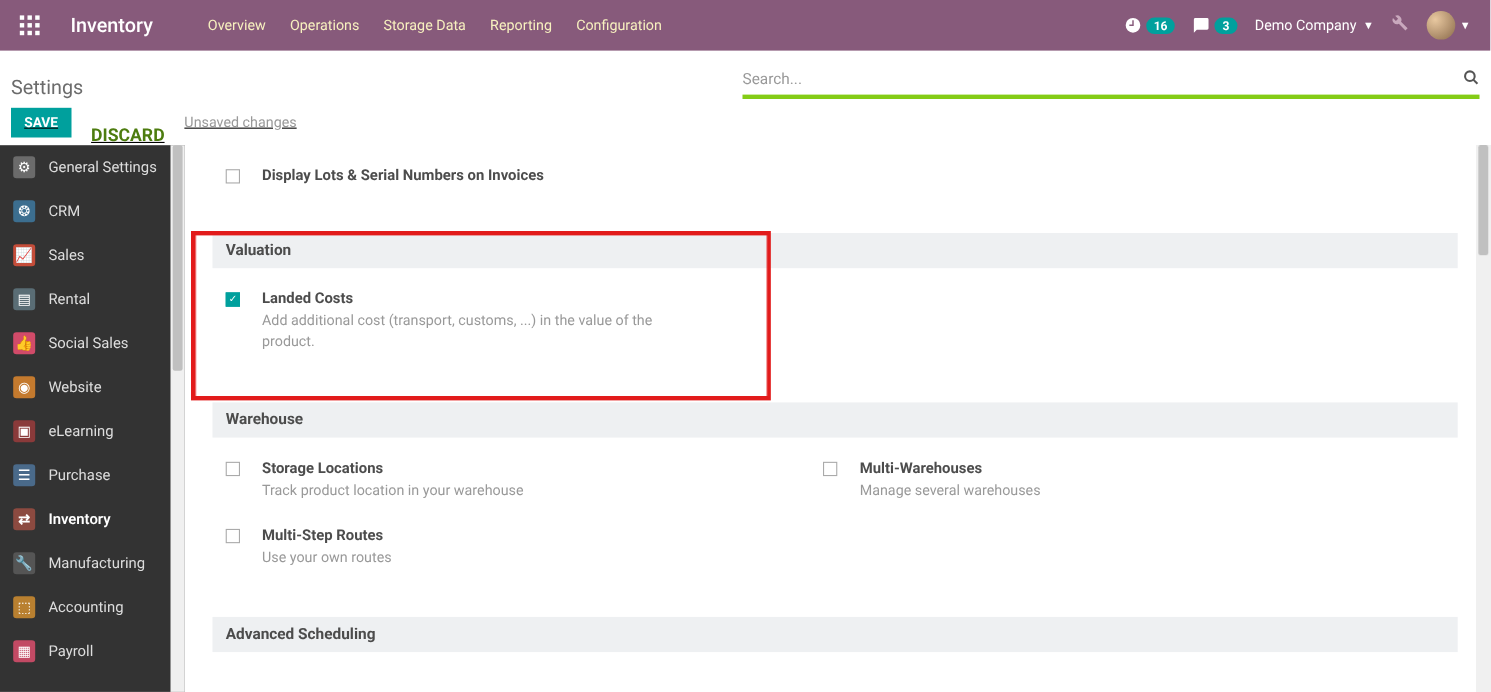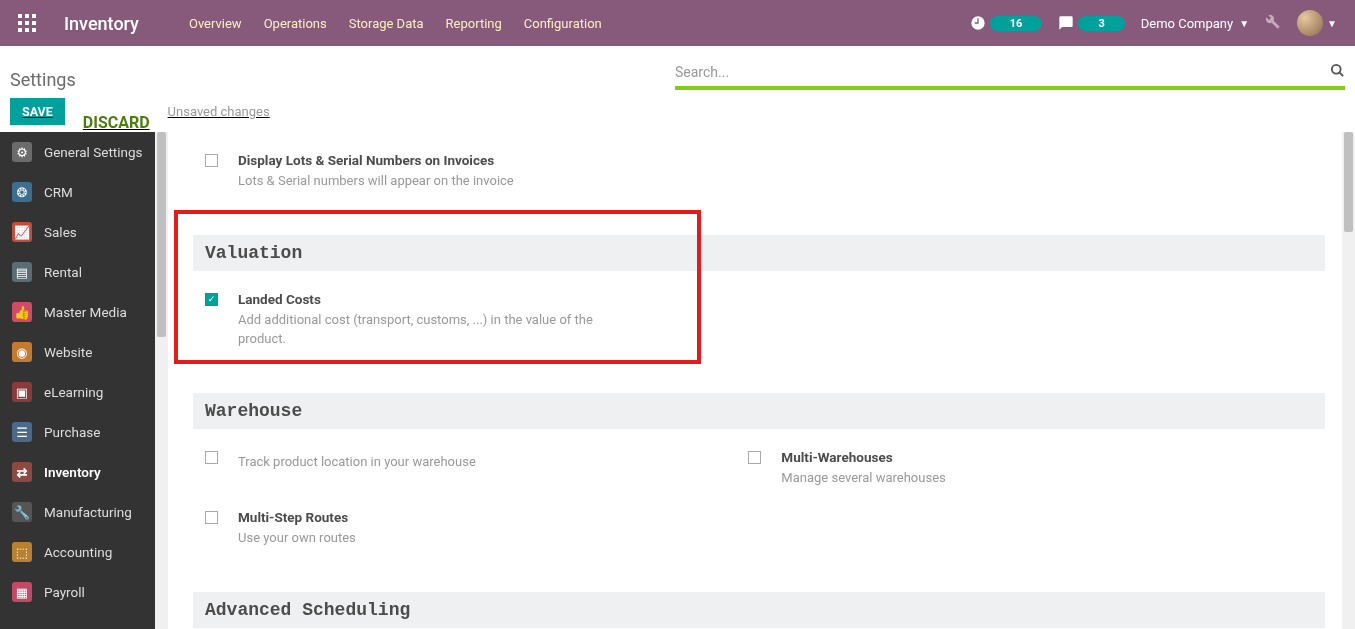--- a/index.html
+++ b/index.html
@@ -6,21 +6,21 @@
 body { width: 1355px; height: 629px; overflow: hidden; background: #fff; font-size: 13px; }
 
 .topbar { height: 46px; background: #875A7B; display: flex; align-items: center; color: #fff; }
 .apps-grid { width: 18px; height: 18px; margin-left: 18px; display: grid; grid-template-columns: repeat(3,4px); grid-template-rows: repeat(3,4px); gap: 3px; cursor: pointer; }
 .apps-grid span { background: #fff; }
 .brand { margin-left: 28px; font-size: 18px; font-weight: 500; }
 .topnav { display: flex; margin-left: 50px; gap: 22px; font-size: 13px; }
 .topnav a { color: #fef9c3; text-decoration: none; cursor: pointer; opacity: 0.95; }
 .topbar-right { margin-left: auto; display: flex; align-items: center; gap: 16px; padding-right: 18px; }
 .badge-pill { display: flex; align-items: center; gap: 4px; cursor: pointer; }
-.badge-count { background: #00A09D; color: #fff; font-size: 11px; font-weight: bold; border-radius: 9px; padding: 1px 20px; }
+.badge-count { background: #00A09D; color: #fff; font-size: 11px; font-weight: bold; border-radius: 9px; padding: 1px 7px; }
 .icon18 { width: 16px; height: 16px; fill: #fff; }
 .company { font-size: 13px; cursor: pointer; display: flex; align-items: center; gap: 6px; }
 .tools-icon { color: #c9a8bd; cursor: pointer; }
 .avatar { width: 26px; height: 26px; border-radius: 50%; background: radial-gradient(circle at 30% 30%, #e8c8a0, #8a6a4a); cursor: pointer; }
 .caret-down { font-size: 10px; }
 
 .subbar { height: 44px; display: flex; align-items: flex-end; padding: 0 10px; border-bottom: 0; }
 .page-title { font-size: 18px; color: #6c6c6c; font-weight: 400; }
 .search-wrap { margin-left: auto; width: 670px; display: flex; align-items: center; border-bottom: 4px solid #84cc16; height: 32px; }
 .search-input { flex: 1; border: none; outline: none; font-size: 14px; color: #555; }
@@ -39,21 +39,21 @@
 .sidebar-scrollthumb { position: absolute; top: 0; width: 9px; left: 2px; height: 205px; background: #c0c0c0; border-radius: 2px; }
 .side-item { display: flex; align-items: center; gap: 12px; height: 40px; padding-left: 12px; color: #ddd; cursor: pointer; font-size: 13.5px; }
 .side-item.active { color: #fff; font-weight: 600; }
 .side-icon { width: 20px; height: 20px; display: flex; align-items: center; justify-content: center; border-radius: 3px; flex-shrink: 0; font-size: 13px; }
 
 .main-scroll-wrap { flex: 1; position: relative; }
 .main { position: absolute; inset: 0; overflow-y: auto; padding-bottom: 20px; }
 .main-scrollfake { position: absolute; right: 0; top: 0; width: 13px; height: 100%; background: #f0f0f0; }
 .main-scrollthumb { position: absolute; top: 0; width: 9px; left: 2px; height: 100px; background: #c0c0c0; border-radius: 2px; }
 .section { padding: 0 30px 0 25px; }
-.sec-head { font-weight: bold; font-size: 18px; color: #4c4c4c; background: #eef0f2; padding: 8px 12px; margin: 14px 0 0 0; font-family: Liberation Mono, monospace; }
+.sec-head { font-weight: bold; font-size: 14px; color: #4c4c4c; background: #eef0f2; padding: 8px 12px; margin: 14px 0 0 0; }
 .opts { display: flex; flex-wrap: wrap; padding: 14px 0; gap: 0; }
 .opt { display: flex; width: 48%; padding: 6px 0 16px 12px; gap: 20px; }
 .chk { width: 13px; height: 13px; border: 1px solid #aaa; flex-shrink: 0; margin-top: 2px; cursor: pointer; display: flex; align-items: center; justify-content: center; }
 .chk.checked { background: #00A09D; border-color: #00A09D; color: #fff; font-size: 9px; }
 .opt-body { flex: 1; }
 .opt-title { font-weight: bold; color: #4c4c4c; font-size: 13.5px; display: flex; align-items: center; gap: 6px; }
 .opt-desc { color: #999; font-size: 13px; margin-top: 4px; line-height: 1.45; max-width: 360px; }
 
 .highlight-box { position: absolute; border: 4px solid #e21b1b; pointer-events: none; }
 
@@ -144,21 +144,21 @@
         <div class="side-item">
           <div class="side-icon" style="background: rgb(196, 77, 58); color: rgb(255, 255, 255);">📈</div>
           <span>Sales</span>
         </div>
         <div class="side-item">
           <div class="side-icon" style="background: rgb(90, 109, 117); color: rgb(255, 255, 255);">▤</div>
           <span>Rental</span>
         </div>
         <div class="side-item">
           <div class="side-icon" style="background: rgb(209, 75, 105); color: rgb(255, 255, 255);">👍</div>
-          <span>Master Media</span>
+          <span>Social Sales</span>
         </div>
         <div class="side-item">
           <div class="side-icon" style="background: rgb(196, 122, 46); color: rgb(255, 255, 255);">◉</div>
           <span>Website</span>
         </div>
         <div class="side-item">
           <div class="side-icon" style="background: rgb(138, 58, 58); color: rgb(255, 255, 255);">▣</div>
           <span>eLearning</span>
         </div>
         <div class="side-item">
@@ -190,21 +190,20 @@
   <div class="main-scroll-wrap">
     <div class="main" id="main">
         <div class="section">
           <div class="opts">
             <div class="opt">
               <div class="chk"></div>
               <div class="opt-body">
                 <div class="opt-title">
                   <span>Display Lots &amp; Serial Numbers on Invoices</span>
                 </div>
-                <div class="opt-desc">Lots &amp; Serial numbers will appear on the invoice</div>
               </div>
             </div>
           </div>
         </div>
         <div class="section">
           <div class="sec-head">Valuation</div>
           <div class="opts">
             <div class="opt">
               <div class="chk checked">✓</div>
               <div class="opt-body">
@@ -215,20 +214,23 @@
               </div>
             </div>
           </div>
         </div>
         <div class="section">
           <div class="sec-head">Warehouse</div>
           <div class="opts">
             <div class="opt">
               <div class="chk"></div>
               <div class="opt-body">
+                <div class="opt-title">
+                  <span>Storage Locations</span>
+                </div>
                 <div class="opt-desc">Track product location in your warehouse</div>
               </div>
             </div>
             <div class="opt">
               <div class="chk"></div>
               <div class="opt-body">
                 <div class="opt-title">
                   <span>Multi-Warehouses</span>
                 </div>
                 <div class="opt-desc">Manage several warehouses</div>

